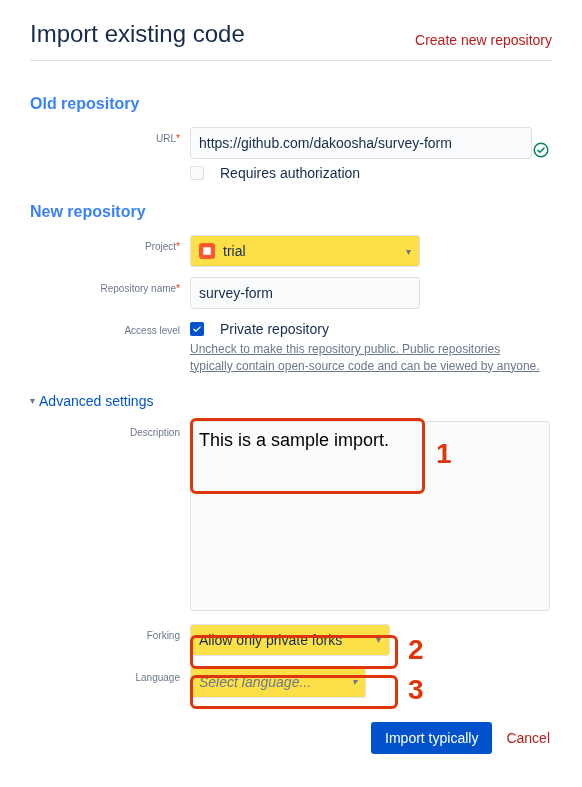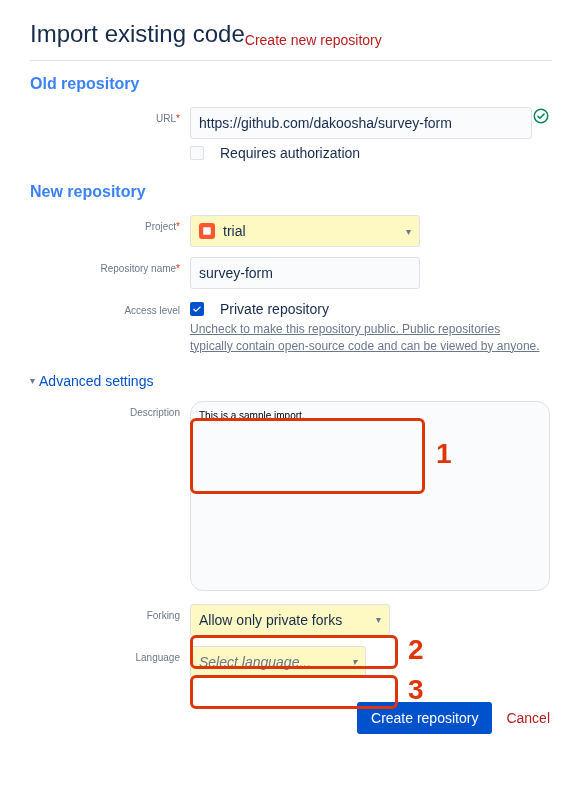--- a/index.html
+++ b/index.html
@@ -9,24 +9,25 @@
       color: #172B4D;
       background: #fff;
       width: 582px;
       height: 787px;
     }
     .container {
       padding: 20px 30px 30px 30px;
     }
     .header-row {
       display: flex;
+      justify-content: space-between;
       align-items: flex-end;
       border-bottom: 1px solid #dfe1e6;
       padding-bottom: 12px;
-      margin-bottom: 14px;
+      margin-bottom: 34px;
     }
     h1 {
       font-size: 24px;
       font-weight: 500;
       color: #172B4D;
     }
     .link {
       color: #b91c1c;
       font-size: 14px;
       cursor: pointer;
@@ -62,21 +63,21 @@
       padding: 4px 8px;
       border: 1px solid #dfe1e6;
       border-radius: 3px;
       background: #fafbfc;
       font-size: 14px;
       color: #172B4D;
     }
     .text-input.narrow { max-width: 230px; }
     .url-row {
       display: flex;
-      align-items: flex-start;
+      align-items: flex-end;
       max-width: 360px;
     }
     .url-row .text-input { flex: 1; }
     .check-icon {
       width: 18px; height: 18px; flex-shrink: 0;
     }
     .checkbox-row {
       display: flex;
       align-items: center;
       gap: 16px;
@@ -106,21 +107,21 @@
     .workspace-blur {
       display: inline-flex; align-items: center; gap: 6px;
       filter: blur(3px);
       padding-top: 4px;
     }
     .ws-icon { width: 16px; height:16px; background:#36b37e; border-radius:3px; }
     .select {
       width: 230px;
       height: 32px;
       border: 1px solid #dfe1e6;
-      background: #fef9c3;
+      background: #fde047;
       border-radius: 3px;
       display: flex;
       align-items: center;
       justify-content: space-between;
       padding: 0 8px;
       font-size: 14px;
       color: #172B4D;
       cursor: pointer;
     }
     .select .left { display:flex; align-items:center; gap:8px; }
@@ -133,23 +134,23 @@
       display: inline-flex;
       align-items: center;
       gap: 4px;
       margin: 8px 0 12px 0;
     }
     .textarea {
       width: 360px;
       height: 190px;
       border: 1px solid #dfe1e6;
       background: #fafbfc;
-      border-radius: 13px;
+      border-radius: 3px;
       padding: 8px;
-      font-size: 10px;
+      font-size: 18px;
       font-family: inherit;
       resize: none;
     }
     .select.placeholder { color:#6B778C; }
     .footer {
       display: flex;
       justify-content: flex-end;
       align-items: center;
       gap: 14px;
       margin-top: 24px;
@@ -288,21 +289,21 @@
     <div class="label-col">Language</div>
     <div class="field-col">
       <div class="select placeholder" style="width:176px;font-style:italic;">
         <span>Select language...</span>
         <span class="chev">▾</span>
       </div>
     </div>
   </div>
 
   <div class="footer">
-    <button class="btn-primary">Create repository</button>
+    <button class="btn-primary">Import typically</button>
     <span class="link">Cancel</span>
   </div>
 
 </div>
 
 <div class="callout" style="left:190px; top:418px; width:235px; height:76px;"></div>
 <div class="callout-num" style="left:436px; top:438px;">1</div>
 
 <div class="callout" style="left:190px; top:635px; width:208px; height:34px;"></div>
 <div class="callout-num" style="left:408px; top:634px;">2</div>

